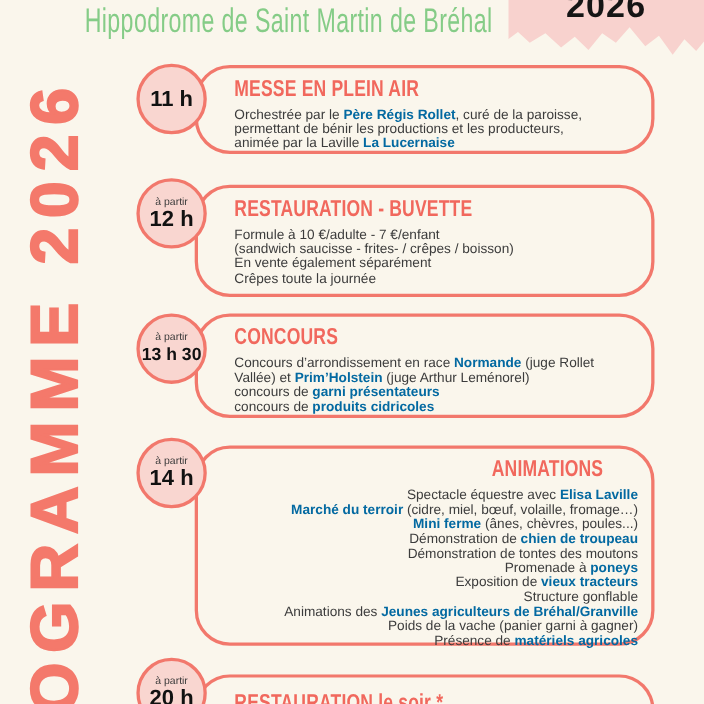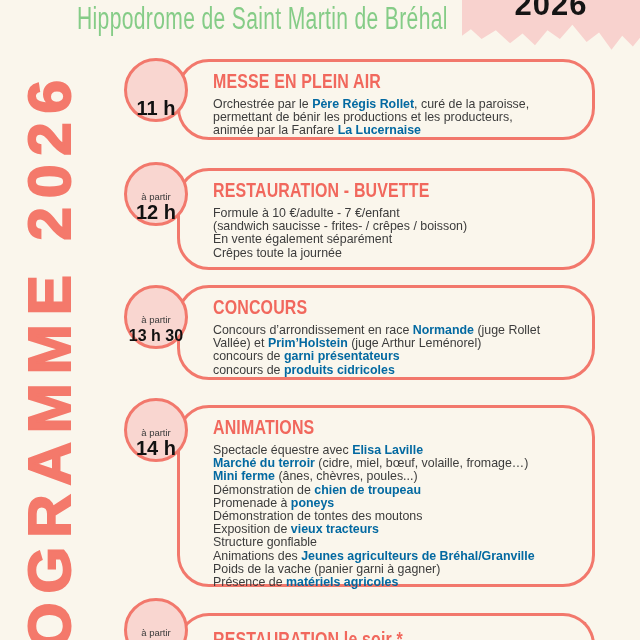--- a/index.html
+++ b/index.html
@@ -51,21 +51,21 @@
     position:absolute;left:177px;width:418px;
     box-sizing:border-box;
     border:3px solid #F2786C;
     border-radius:32px;
     padding:7px 12px 0 33px;
     background:transparent;
   }
   .card.e1{top:59px;height:81px;}
   .card.e2{top:168px;height:102px;}
   .card.e3{top:285px;height:95px;}
-  .card.e4{top:405px;height:182px;}
+  .card.e4{top:405px;height:182px;text-align:right;}
   .card.e5{top:613px;height:90px;border-bottom:none;border-radius:32px 32px 0 0;}
 
   .card-title{
     display:inline-block;
     font-size:21px;font-weight:bold;
     color:#F1685D;
     white-space:nowrap;
     transform:scaleX(0.76);
     transform-origin:0 50%;
     letter-spacing:0.2px;
@@ -82,21 +82,21 @@
 
   
   .time-circle{
     position:absolute;left:124px;
     width:64px;height:64px;
     box-sizing:border-box;
     border:3px solid #F2786C;
     border-radius:50%;
     background:#F9D6D0;
     display:flex;flex-direction:column;
-    align-items:center;justify-content:flex-end;
+    align-items:center;justify-content:center;
     z-index:2;
   }
   .time-circle .prefix{
     font-size:9.5px;color:#3A3A3A;line-height:10px;
   }
   .time-circle .time{
     font-size:20px;font-weight:bold;color:#111;line-height:21px;
     white-space:nowrap;
   }
   .time-circle.c1{top:58px;}
@@ -120,21 +120,21 @@
 
   <div class="time-circle c1">
     <span class="prefix"></span>
     <span class="time">11 h</span>
   </div>
   <div class="card e1">
     <span class="card-title">MESSE EN PLEIN AIR</span>
     <div class="card-body">
         <div class="line"><span>Orchestrée par le </span><b>Père Régis Rollet</b><span>, curé de la paroisse,</span></div>
         <div class="line"><span>permettant de bénir les productions et les producteurs,</span></div>
-        <div class="line"><span>animée par la Fanfare </span><b>La Lucernaise</b></div>
+        <div class="line"><span>animée par la Laville </span><b>La Lucernaise</b></div>
       </div>
   </div>
 
   <div class="time-circle c2">
     <span class="prefix">à partir</span>
     <span class="time">12 h</span>
   </div>
   <div class="card e2">
     <span class="card-title">RESTAURATION - BUVETTE</span>
     <div class="card-body">
@@ -163,22 +163,22 @@
     <span class="prefix">à partir</span>
     <span class="time">14 h</span>
   </div>
   <div class="card e4">
     <span class="card-title">ANIMATIONS</span>
     <div class="card-body">
         <div class="line"><span>Spectacle équestre avec </span><b>Elisa Laville</b></div>
         <div class="line"><b>Marché du terroir</b><span> (cidre, miel, bœuf, volaille, fromage…)</span></div>
         <div class="line"><b>Mini ferme</b><span> (ânes, chèvres, poules...)</span></div>
         <div class="line"><span>Démonstration de </span><b>chien de troupeau</b></div>
+        <div class="line"><span>Démonstration de tontes des moutons</span></div>
         <div class="line"><span>Promenade à </span><b>poneys</b></div>
-        <div class="line"><span>Démonstration de tontes des moutons</span></div>
         <div class="line"><span>Exposition de </span><b>vieux tracteurs</b></div>
         <div class="line"><span>Structure gonflable</span></div>
         <div class="line"><span>Animations des </span><b>Jeunes agriculteurs de Bréhal/Granville</b></div>
         <div class="line"><span>Poids de la vache (panier garni à gagner)</span></div>
         <div class="line"><span>Présence de </span><b>matériels agricoles</b></div>
       </div>
   </div>
 
   <div class="time-circle c5">
     <span class="prefix">à partir</span>

